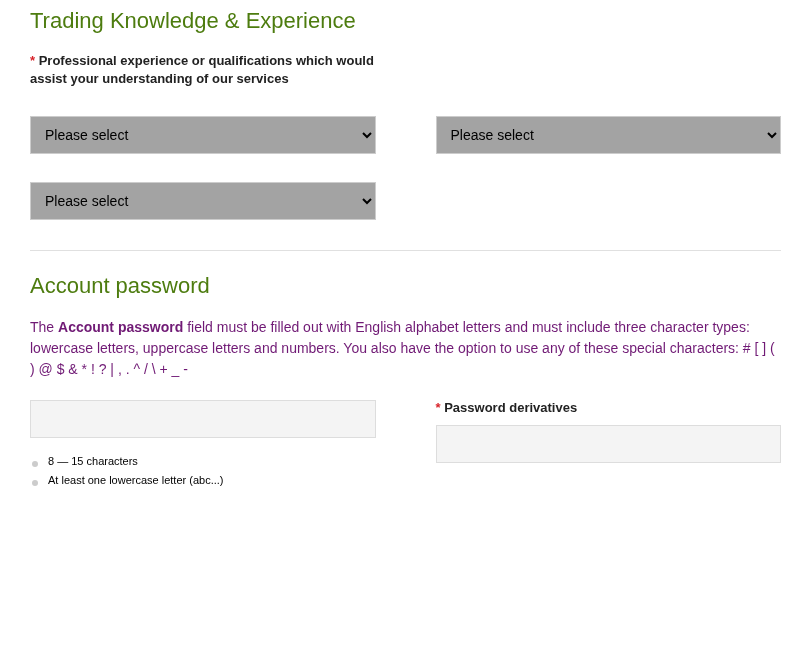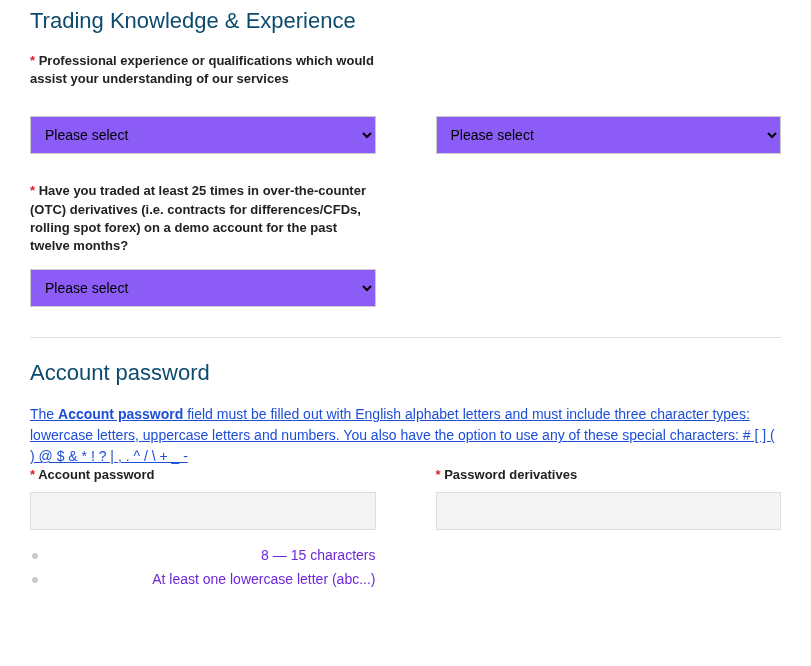--- a/index.html
+++ b/index.html
@@ -9,21 +9,21 @@
     }
     body {
       font-family: Arial, Helvetica, sans-serif;
       font-size: 14px;
       color: #333;
       background: #fff;
       padding: 8px 30px 30px 30px;
       width: 811px;
     }
     h2 {
-      color: #0c4a6e;
+      color: #4d7c0f;
       font-size: 22px;
       font-weight: 400;
       margin-bottom: 18px;
     }
     .form-row {
       display: flex;
       gap: 30px;
       margin-bottom: 28px;
     }
     .form-field {
@@ -44,42 +44,42 @@
     .required {
       color: #d8232a;
       font-weight: bold;
     }
     select {
       width: 100%;
       height: 38px;
       padding: 6px 10px;
       font-family: Arial, Helvetica, sans-serif;
       font-size: 14px;
-      background: #8b5cf6;
+      background: #a3a3a3;
       border: 1px solid #ccc;
     }
     input[type="password"] {
       width: 100%;
       height: 38px;
       padding: 6px 10px;
       font-family: Arial, Helvetica, sans-serif;
       font-size: 14px;
       background: #f4f4f4;
       border: 1px solid #ddd;
     }
     hr.section-divider {
       border: none;
       border-top: 1px solid #e0e0e0;
       margin: 30px 0 22px 0;
     }
     .desc {
       font-size: 14px;
-      color: #1d4ed8;
+      color: #701a75;
       line-height: 1.5;
-      text-decoration: underline;
+      margin-bottom: 20px;
     }
     .desc strong {
       font-weight: bold;
     }
     .pw-row {
       display: flex;
       gap: 30px;
     }
     .pw-col {
       flex: 1;
@@ -96,24 +96,23 @@
       margin-bottom: 10px;
     }
     ul.pw-reqs {
       list-style: none;
       margin-top: 14px;
       padding: 0;
     }
     ul.pw-reqs li {
       position: relative;
       padding-left: 18px;
-      font-size: 14px;
-      color: #6d28d9;
+      font-size: 11px;
+      color: #000000;
       line-height: 1.7;
-      text-align: right;
     }
     ul.pw-reqs li::before {
       content: "";
       position: absolute;
       left: 2px;
       top: 9px;
       width: 6px;
       height: 6px;
       border-radius: 50%;
       background: #ccc;
@@ -141,45 +140,37 @@
   </div>
   <div class="form-field">
     <select>
       <option>Please select</option>
     </select>
   </div>
 </div>
 
 <div class="form-row">
   <div class="form-field">
-    <label class="field-label">
-      <span class="required">*</span>
-      <span>Have you traded at least 25 times in over-the-counter (OTC) derivatives (i.e. contracts for differences/CFDs, rolling spot forex) on a demo account for the past twelve months?</span>
-    </label>
     <select>
       <option>Please select</option>
     </select>
   </div>
   <div class="form-field"></div>
 </div>
 
 <hr class="section-divider">
 
 <h2>Account password</h2>
 
 <p class="desc">
   <span>The </span><strong>Account password</strong><span> field must be filled out with English alphabet letters and must include three character types: lowercase letters, uppercase letters and numbers. You also have the option to use any of these special characters: # [ ] ( ) @ $ &amp; * ! ? | , . ^ / \ + _ -</span>
 </p>
 
 <div class="pw-row">
   <div class="pw-col">
-    <label class="pw-label">
-      <span class="required">*</span>
-      <span>Account password</span>
-    </label>
     <input type="password" style="">
     <ul class="pw-reqs">
       <li>8 — 15 characters</li>
       <li>At least one lowercase letter (abc...)</li>
 
     </ul>
   </div>
   <div class="pw-col">
     <label class="pw-label">
       <span class="required">*</span>

